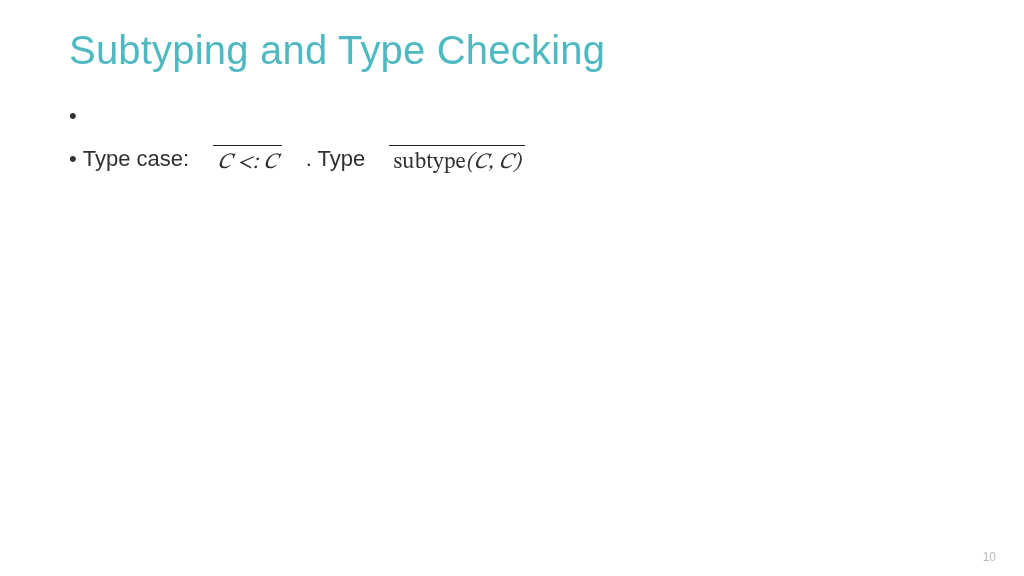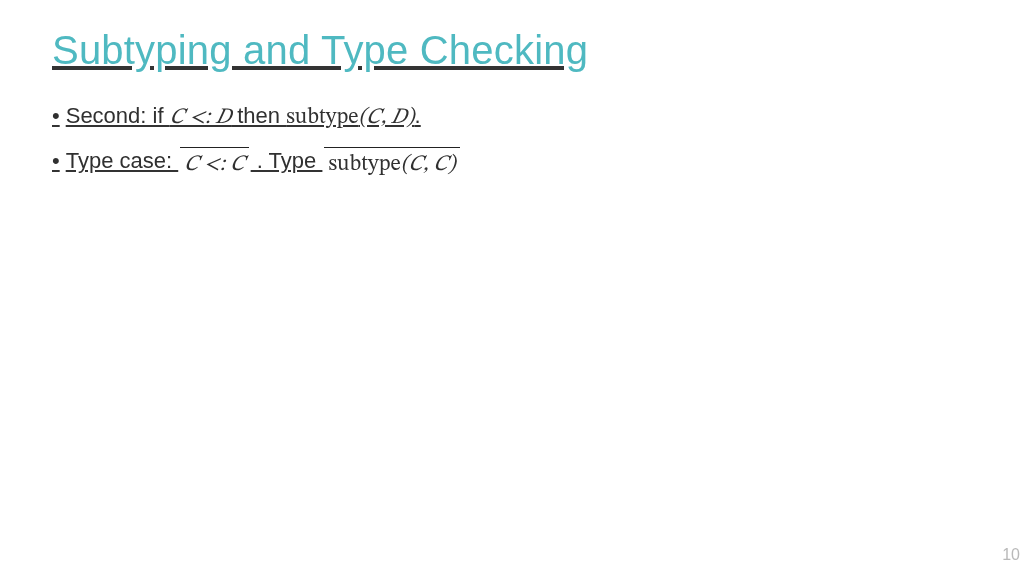--- a/index.html
+++ b/index.html
@@ -6,23 +6,22 @@
   html, body { width: 1024px; height: 576px; overflow: hidden; }
   body {
     font-family: "Segoe UI Light", "Segoe UI", "Helvetica Neue", Arial, sans-serif;
     background: #ffffff;
     color: #333333;
     position: relative;
   }
   .slide {
     width: 1024px;
     height: 576px;
-    padding: 28px 52px;
+    padding: 28px 69px;
     position: relative;
-    text-decoration: underline;
   }
   .title {
     font-size: 40px;
     font-weight: 300;
     color: #4fb9c1;
     letter-spacing: 0.2px;
     margin-bottom: 24px;
   }
   .content {
     font-size: 22px;
@@ -47,46 +46,43 @@
     font-style: italic;
   }
   .mathop {
     font-family: "Cambria Math", "STIX Two Math", "Times New Roman", serif;
     font-style: normal;
   }
   .rule {
     display: inline-block;
     border-top: 1.5px solid #222;
     padding: 1px 4px 0 4px;
-    margin: 0 2px;
+    margin: 0 18px;
     line-height: 1.25;
     vertical-align: -2px;
   }
   .page-number {
     position: absolute;
-    right: 4px;
+    right: 28px;
     bottom: 12px;
     color: #b9b9b9;
-    font-size: 16px;
+    font-size: 12px;
     font-weight: 300;
   }
 </style>
 </head>
 <body>
 
 <div class="slide">
   <h1 class="title">Subtyping and Type Checking</h1>
 
   <div class="content">
 
     <div class="bullet">
       <span class="bullet-marker">•</span>
-      <span class="bullet-body">
-        <span>Second: if </span><span class="math">𝐶 &lt;: 𝐷</span><span> then </span><span class="mathop">subtype</span><span class="math">(𝐶, 𝐷)</span><span>.</span>
-      </span>
     </div>
 
     <div class="bullet">
       <span class="bullet-marker">•</span>
       <span class="bullet-body">
         <span>Type case:  </span><span class="rule"><span class="math">𝐶 &lt;: 𝐶</span></span><span> . Type </span><span class="rule"><span class="mathop">subtype</span><span class="math">(𝐶, 𝐶)</span></span>
       </span>
     </div>
 
   </div>

